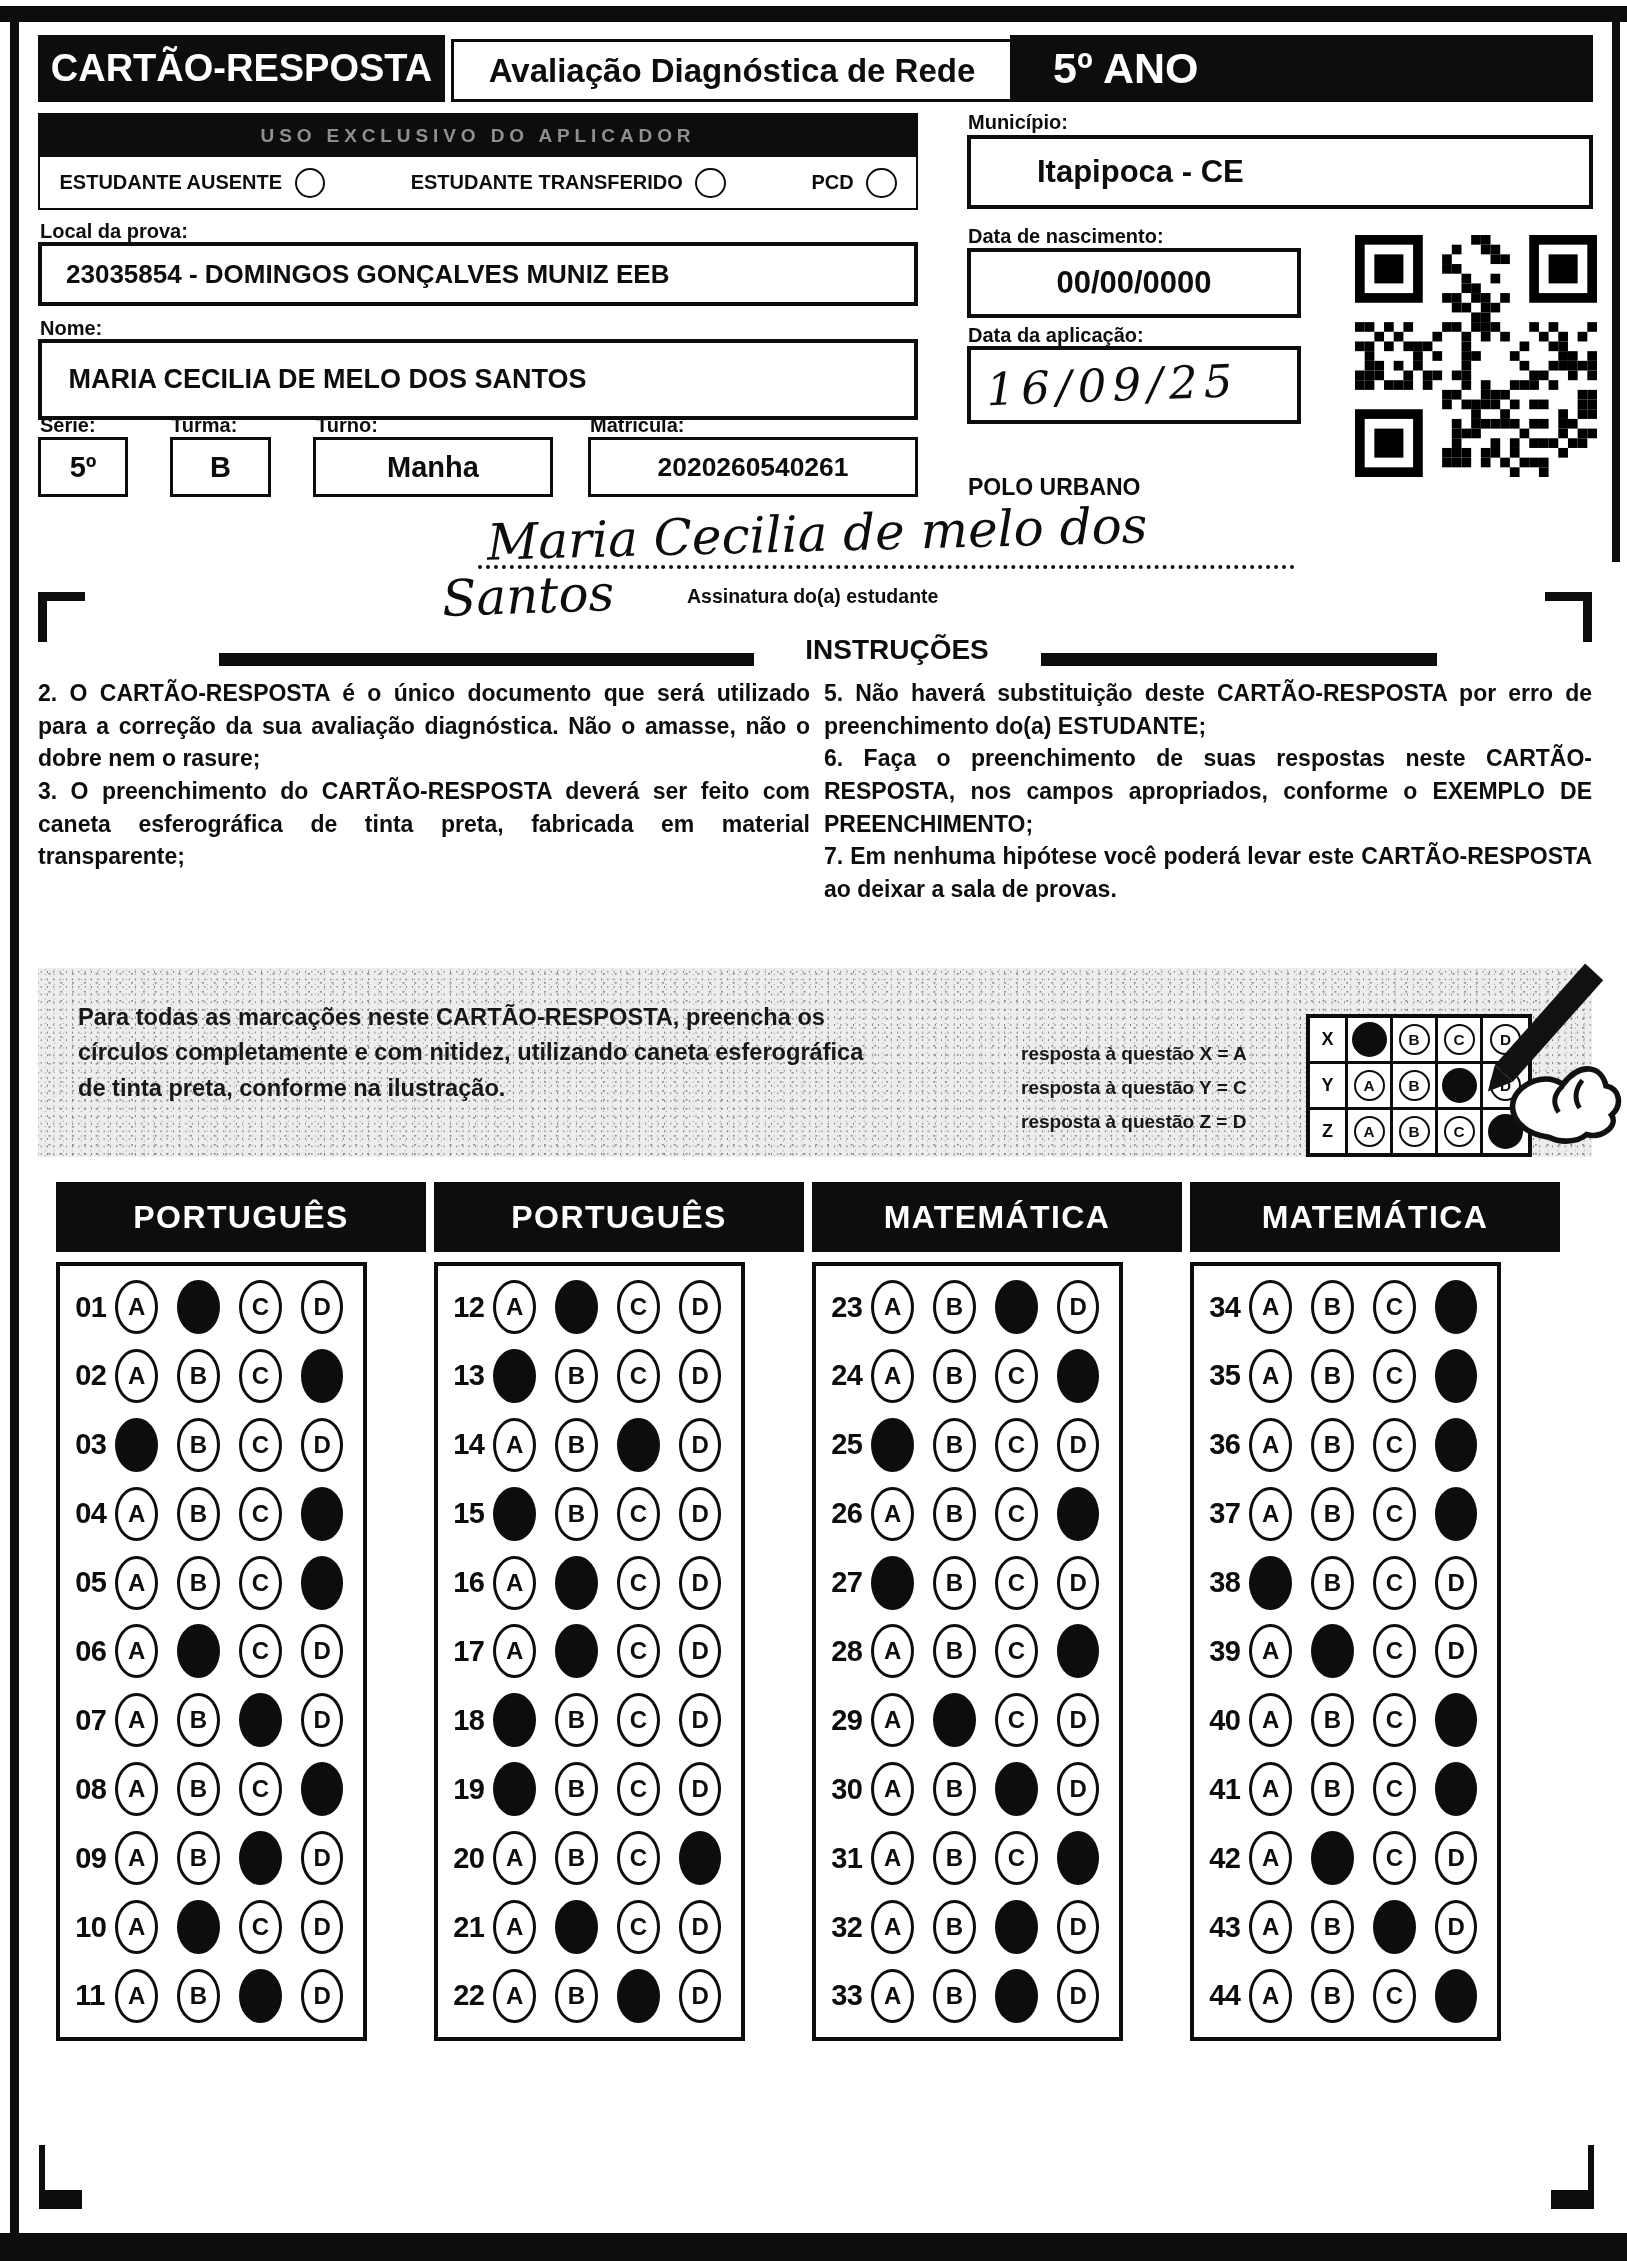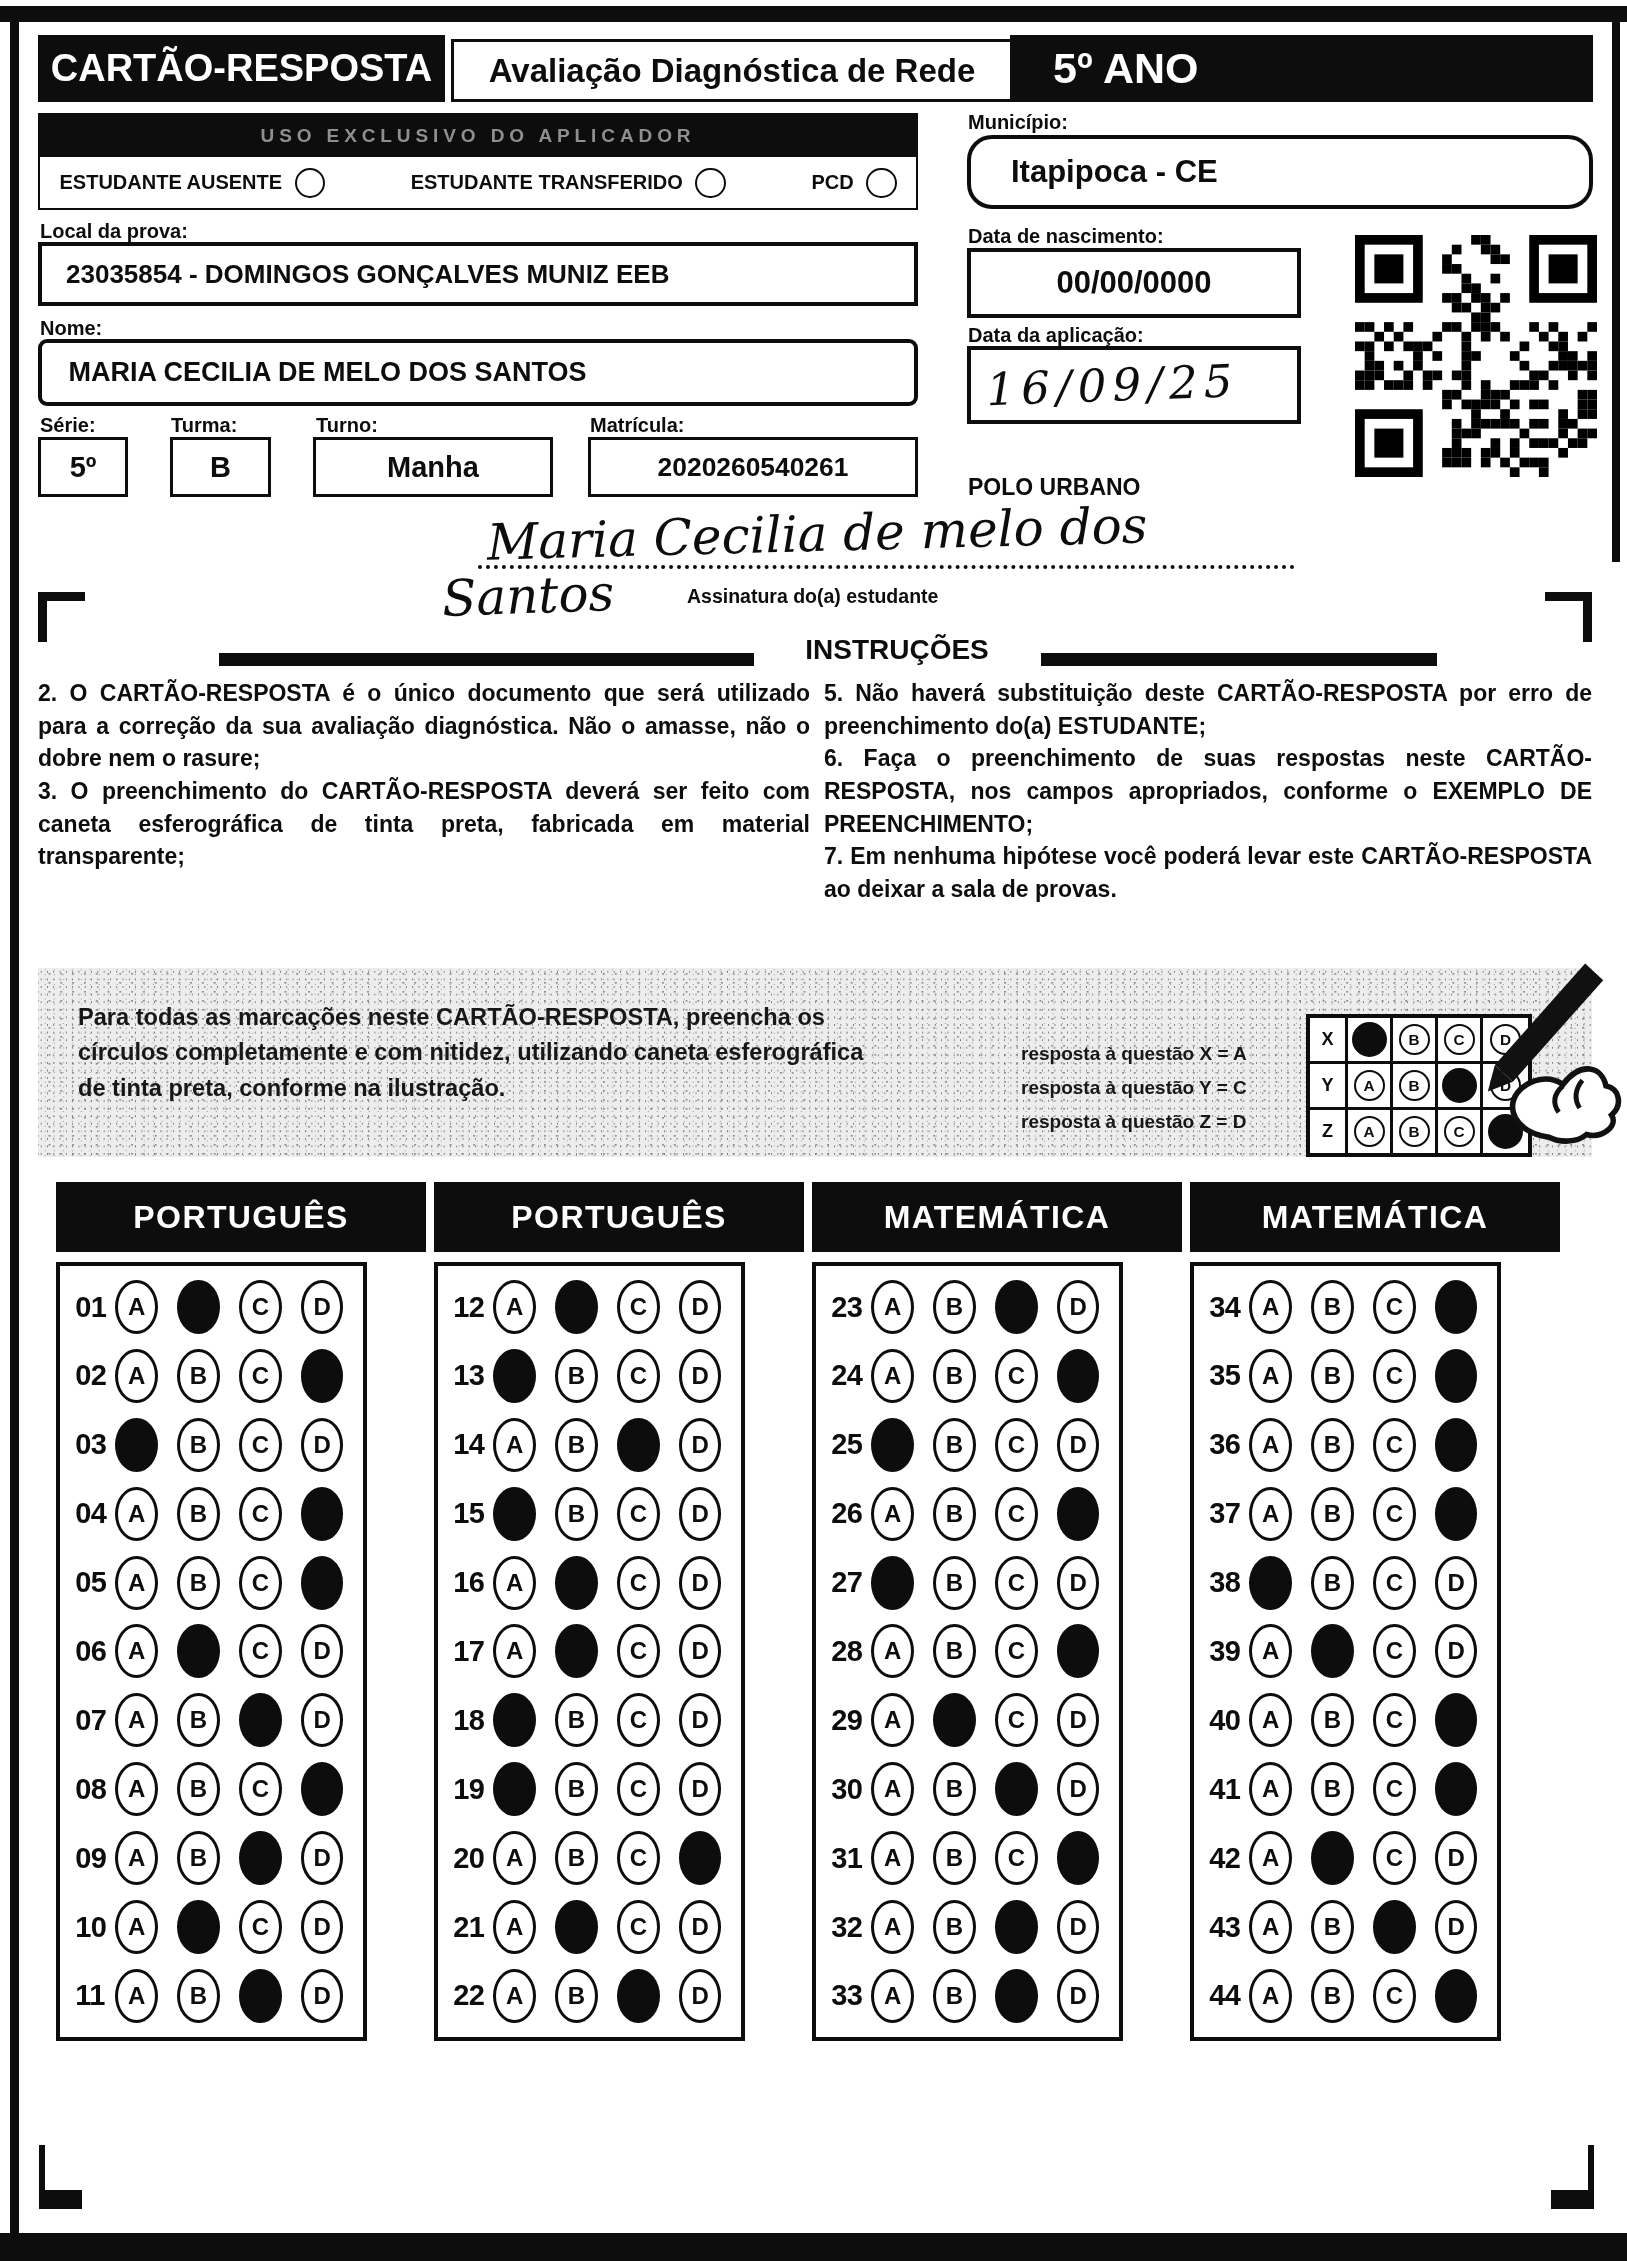--- a/index.html
+++ b/index.html
@@ -104,21 +104,21 @@
           <span class="ring"></span>
         </div>
         <div class="apl-opt">
           <span class="lbl">PCD</span>
           <span class="ring"></span>
         </div>
       </div>
   </div>
 
   <div class="abs field-label" style="left:968px;top:111px;">Município:</div>
-  <div class="abs fbox" style="left:967px;top:135px;width:626px;height:74px;font-size:31px;padding-left:40px;border-radius:25px;">
+  <div class="abs fbox" style="left:967px;top:135px;width:626px;height:74px;font-size:31px;padding-left:66px;">
     <span>Itapipoca - CE</span>
   </div>
 
   <div class="abs field-label" style="left:40px;top:220px;">Local da prova:</div>
   <div class="abs fbox" style="left:38px;top:242px;width:880px;height:64px;font-size:26px;padding-left:24px;">
     <span>23035854 - DOMINGOS GONÇALVES MUNIZ EEB</span>
   </div>
 
   <div class="abs field-label" style="left:968px;top:225px;">Data de nascimento:</div>
   <div class="abs fbox cfg" style="left:967px;top:248px;width:334px;height:70px;font-size:31px;">
@@ -297,21 +297,21 @@
         <rect x="252" y="0" width="98" height="98"></rect>
         <rect x="266" y="14" width="70" height="70" fill="#fff"></rect>
         <rect x="280" y="28" width="42" height="42"></rect>
         <rect x="0" y="252" width="98" height="98"></rect>
         <rect x="14" y="266" width="70" height="70" fill="#fff"></rect>
         <rect x="28" y="280" width="42" height="42"></rect>
       </g>
     </svg>
 
   <div class="abs field-label" style="left:40px;top:317px;">Nome:</div>
-  <div class="abs fbox" style="left:38px;top:339px;width:880px;height:67px;font-size:27px;padding-left:26.4px;border-radius:9px;">
+  <div class="abs fbox" style="left:38px;top:339px;width:880px;height:81px;font-size:27px;padding-left:26.4px;">
     <span>MARIA CECILIA DE MELO DOS SANTOS</span>
   </div>
 
   <div class="abs field-label" style="left:968px;top:324px;">Data da aplicação:</div>
   <div class="abs fbox" style="left:967px;top:346px;width:334px;height:78px;">
     <span class="handwrite" style="font-size:45px;letter-spacing:6.3px;padding-left:15.3px;transform:rotate(-2deg);font-weight:normal;">16/09/25</span>
   </div>
 
   <div class="abs field-label" style="left:40px;top:414px;">Série:</div>
   <div class="abs field-label" style="left:171px;top:414px;">Turma:</div>

